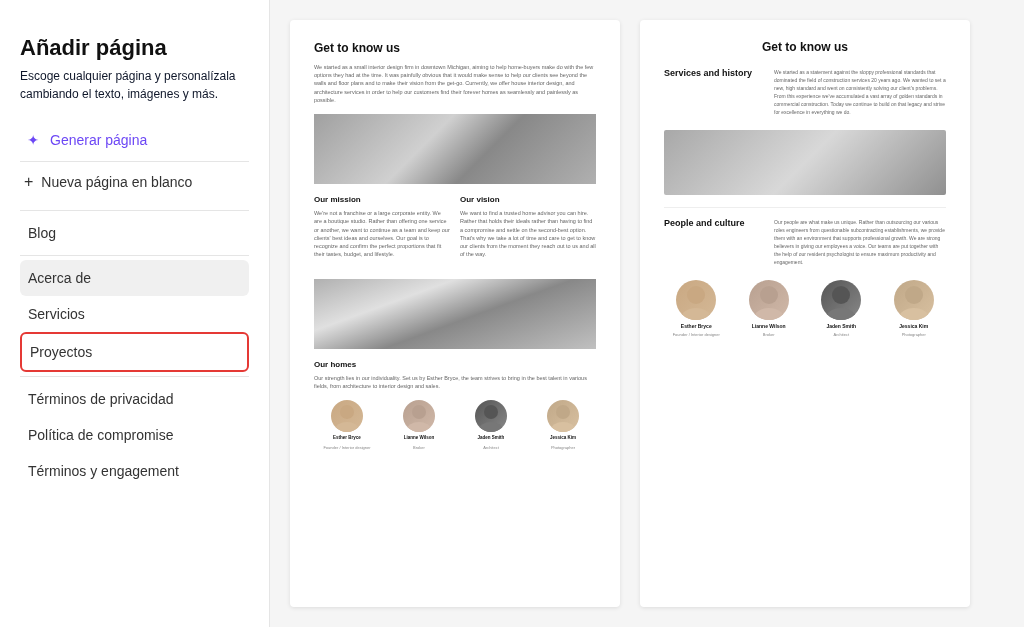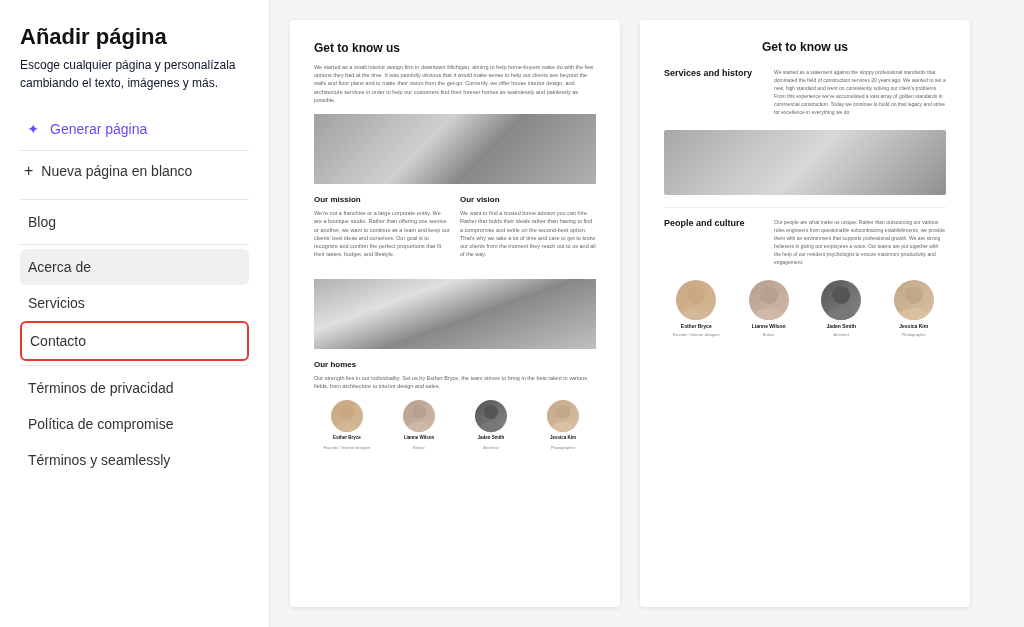--- a/index.html
+++ b/index.html
@@ -3,21 +3,21 @@
   <meta charset="utf-8">
   <style>
     * { box-sizing: border-box; margin: 0; padding: 0; }
     body { font-family: -apple-system, BlinkMacSystemFont, 'Segoe UI', sans-serif; background: #f5f5f5; display: flex; height: 100vh; overflow: hidden; }
 
     
     .sidebar {
       width: 270px;
       min-width: 270px;
       background: #fff;
-      padding: 24px 20px;
+      padding: 35px 20px;
       display: flex;
       flex-direction: column;
       gap: 0;
       border-right: 1px solid #e5e5e5;
       overflow-y: auto;
     }
     .sidebar-title {
       font-size: 22px;
       font-weight: 700;
       color: #111;
@@ -301,25 +301,25 @@
     <span class="plus-icon">+</span>
     <span>Nueva página en blanco</span>
   </button>
 
   <hr class="sidebar-divider">
 
   <button class="sidebar-nav-item">Blog</button>
   <hr class="sidebar-divider">
   <button class="sidebar-nav-item active">Acerca de</button>
   <button class="sidebar-nav-item">Servicios</button>
-  <button class="sidebar-nav-item highlighted">Contacto</button>
+  <button class="sidebar-nav-item highlighted">Proyectos</button>
   <hr class="sidebar-divider">
   <button class="sidebar-nav-item">Términos de privacidad</button>
   <button class="sidebar-nav-item">Política de compromise</button>
-  <button class="sidebar-nav-item">Términos y seamlessly</button>
+  <button class="sidebar-nav-item">Términos y engagement</button>
 </aside>
 
 <main class="main">
 
   <div class="preview-card">
     <div class="preview-inner">
       <div class="preview-h1">Get to know us</div>
       <div class="preview-body-text">We started as a small interior design firm in downtown Michigan, aiming to help home-buyers make do with the few options they had at the time. It was painfully obvious that it would make sense to help our clients see beyond the walls and floor plans and to make their vision from the get-go. Currently, we offer house interior design, and architecture services in order to help our customers find their forever homes as seamlessly and painlessly as possible.</div>
 
       <div class="preview-image preview-image-arch"></div>

